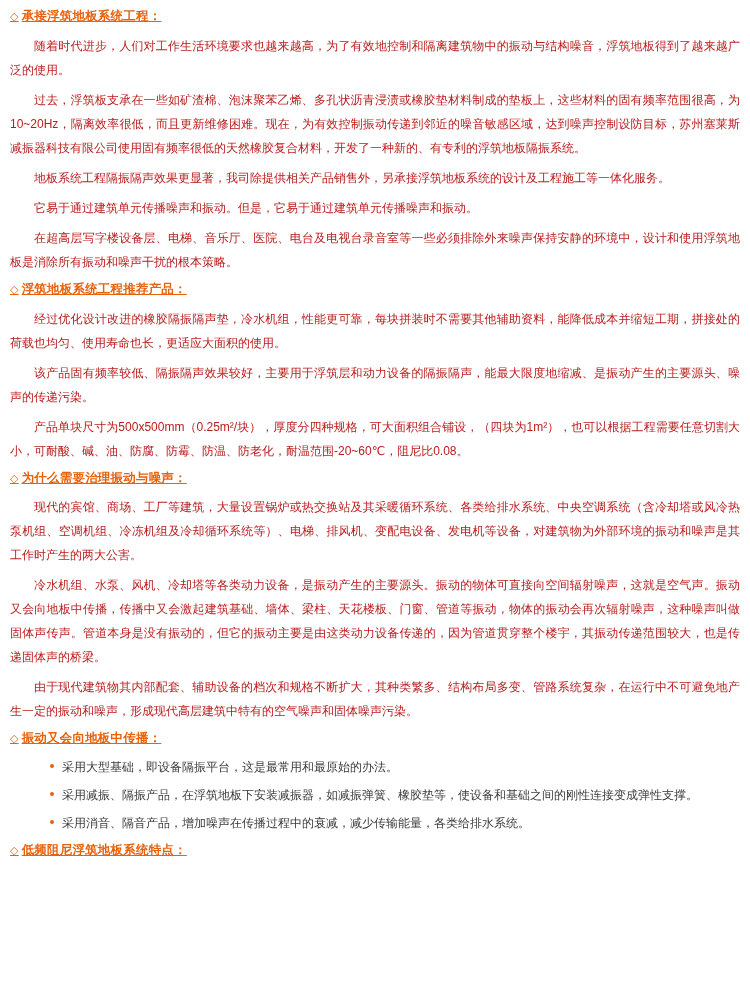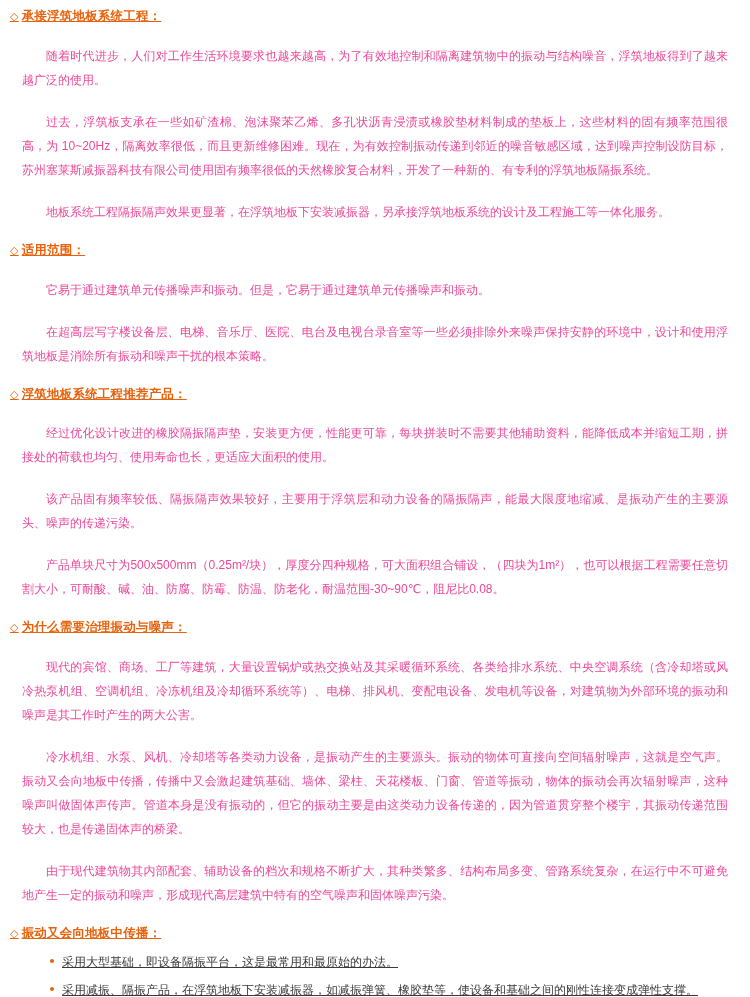--- a/index.html
+++ b/index.html
@@ -27,39 +27,38 @@
     letter-spacing: 0.2px;
     text-decoration: underline;
   }
   .section-head .diamond {
     color: #e8620c;
     font-weight: normal;
     margin-right: 3px;
     font-size: 11px;
   }
   p.para {
-    margin: 12px;
+    margin: 0;
     padding: 3px 0 3px 0;
     text-indent: 2em;
     text-align: justify;
-    color: #ec4899;
+    color: #b91c1c;
     line-height: 2.0;
   }
   ul.bullets {
     margin: 2px 0 2px 0;
     padding-left: 52px;
     list-style: none;
   }
   ul.bullets li {
     position: relative;
     padding: 2px 0 2px 0;
     text-align: justify;
     color: #3a3a3a;
     line-height: 2.0;
-    text-decoration: underline;
   }
   ul.bullets li::before {
     content: "";
     position: absolute;
     left: -12px;
     top: 11px;
     width: 4px;
     height: 4px;
     border-radius: 50%;
     background: #e8620c;
@@ -72,38 +71,35 @@
 <body>
 
 <div class="page">
 
   <div>
     <div class="section-head">
       <span class="diamond">◇</span><span>承接浮筑地板系统工程：</span>
     </div>
     <p class="para top-para">随着时代进步，人们对工作生活环境要求也越来越高，为了有效地控制和隔离建筑物中的振动与结构噪音，浮筑地板得到了越来越广泛的使用。</p>
     <p class="para">过去，浮筑板支承在一些如矿渣棉、泡沫聚苯乙烯、多孔状沥青浸渍或橡胶垫材料制成的垫板上，这些材料的固有频率范围很高，为 10~20Hz，隔离效率很低，而且更新维修困难。现在，为有效控制振动传递到邻近的噪音敏感区域，达到噪声控制设防目标，苏州塞莱斯减振器科技有限公司使用固有频率很低的天然橡胶复合材料，开发了一种新的、有专利的浮筑地板隔振系统。</p>
-    <p class="para">地板系统工程隔振隔声效果更显著，在浮筑地板下安装减振器，另承接浮筑地板系统的设计及工程施工等一体化服务。</p>
+    <p class="para">地板系统工程隔振隔声效果更显著，我司除提供相关产品销售外，另承接浮筑地板系统的设计及工程施工等一体化服务。</p>
   </div>
 
   <div>
-    <div class="section-head">
-      <span class="diamond">◇</span><span>适用范围：</span>
-    </div>
     <p class="para">它易于通过建筑单元传播噪声和振动。但是，它易于通过建筑单元传播噪声和振动。</p>
     <p class="para">在超高层写字楼设备层、电梯、音乐厅、医院、电台及电视台录音室等一些必须排除外来噪声保持安静的环境中，设计和使用浮筑地板是消除所有振动和噪声干扰的根本策略。</p>
   </div>
 
   <div>
     <div class="section-head">
       <span class="diamond">◇</span><span>浮筑地板系统工程推荐产品：</span>
     </div>
-    <p class="para">经过优化设计改进的橡胶隔振隔声垫，安装更方便，性能更可靠，每块拼装时不需要其他辅助资料，能降低成本并缩短工期，拼接处的荷载也均匀、使用寿命也长，更适应大面积的使用。</p>
+    <p class="para">经过优化设计改进的橡胶隔振隔声垫，冷水机组，性能更可靠，每块拼装时不需要其他辅助资料，能降低成本并缩短工期，拼接处的荷载也均匀、使用寿命也长，更适应大面积的使用。</p>
     <p class="para">该产品固有频率较低、隔振隔声效果较好，主要用于浮筑层和动力设备的隔振隔声，能最大限度地缩减、是振动产生的主要源头、噪声的传递污染。</p>
-    <p class="para">产品单块尺寸为500x500mm（0.25m²/块），厚度分四种规格，可大面积组合铺设，（四块为1m²），也可以根据工程需要任意切割大小，可耐酸、碱、油、防腐、防霉、防温、防老化，耐温范围-30~90℃，阻尼比0.08。</p>
+    <p class="para">产品单块尺寸为500x500mm（0.25m²/块），厚度分四种规格，可大面积组合铺设，（四块为1m²），也可以根据工程需要任意切割大小，可耐酸、碱、油、防腐、防霉、防温、防老化，耐温范围-20~60℃，阻尼比0.08。</p>
   </div>
 
   <div>
     <div class="section-head">
       <span class="diamond">◇</span><span>为什么需要治理振动与噪声：</span>
     </div>
     <p class="para">现代的宾馆、商场、工厂等建筑，大量设置锅炉或热交换站及其采暖循环系统、各类给排水系统、中央空调系统（含冷却塔或风冷热泵机组、空调机组、冷冻机组及冷却循环系统等）、电梯、排风机、变配电设备、发电机等设备，对建筑物为外部环境的振动和噪声是其工作时产生的两大公害。</p>
     <p class="para">冷水机组、水泵、风机、冷却塔等各类动力设备，是振动产生的主要源头。振动的物体可直接向空间辐射噪声，这就是空气声。振动又会向地板中传播，传播中又会激起建筑基础、墙体、梁柱、天花楼板、门窗、管道等振动，物体的振动会再次辐射噪声，这种噪声叫做固体声传声。管道本身是没有振动的，但它的振动主要是由这类动力设备传递的，因为管道贯穿整个楼宇，其振动传递范围较大，也是传递固体声的桥梁。</p>
     <p class="para">由于现代建筑物其内部配套、辅助设备的档次和规格不断扩大，其种类繁多、结构布局多变、管路系统复杂，在运行中不可避免地产生一定的振动和噪声，形成现代高层建筑中特有的空气噪声和固体噪声污染。</p>
   </div>

